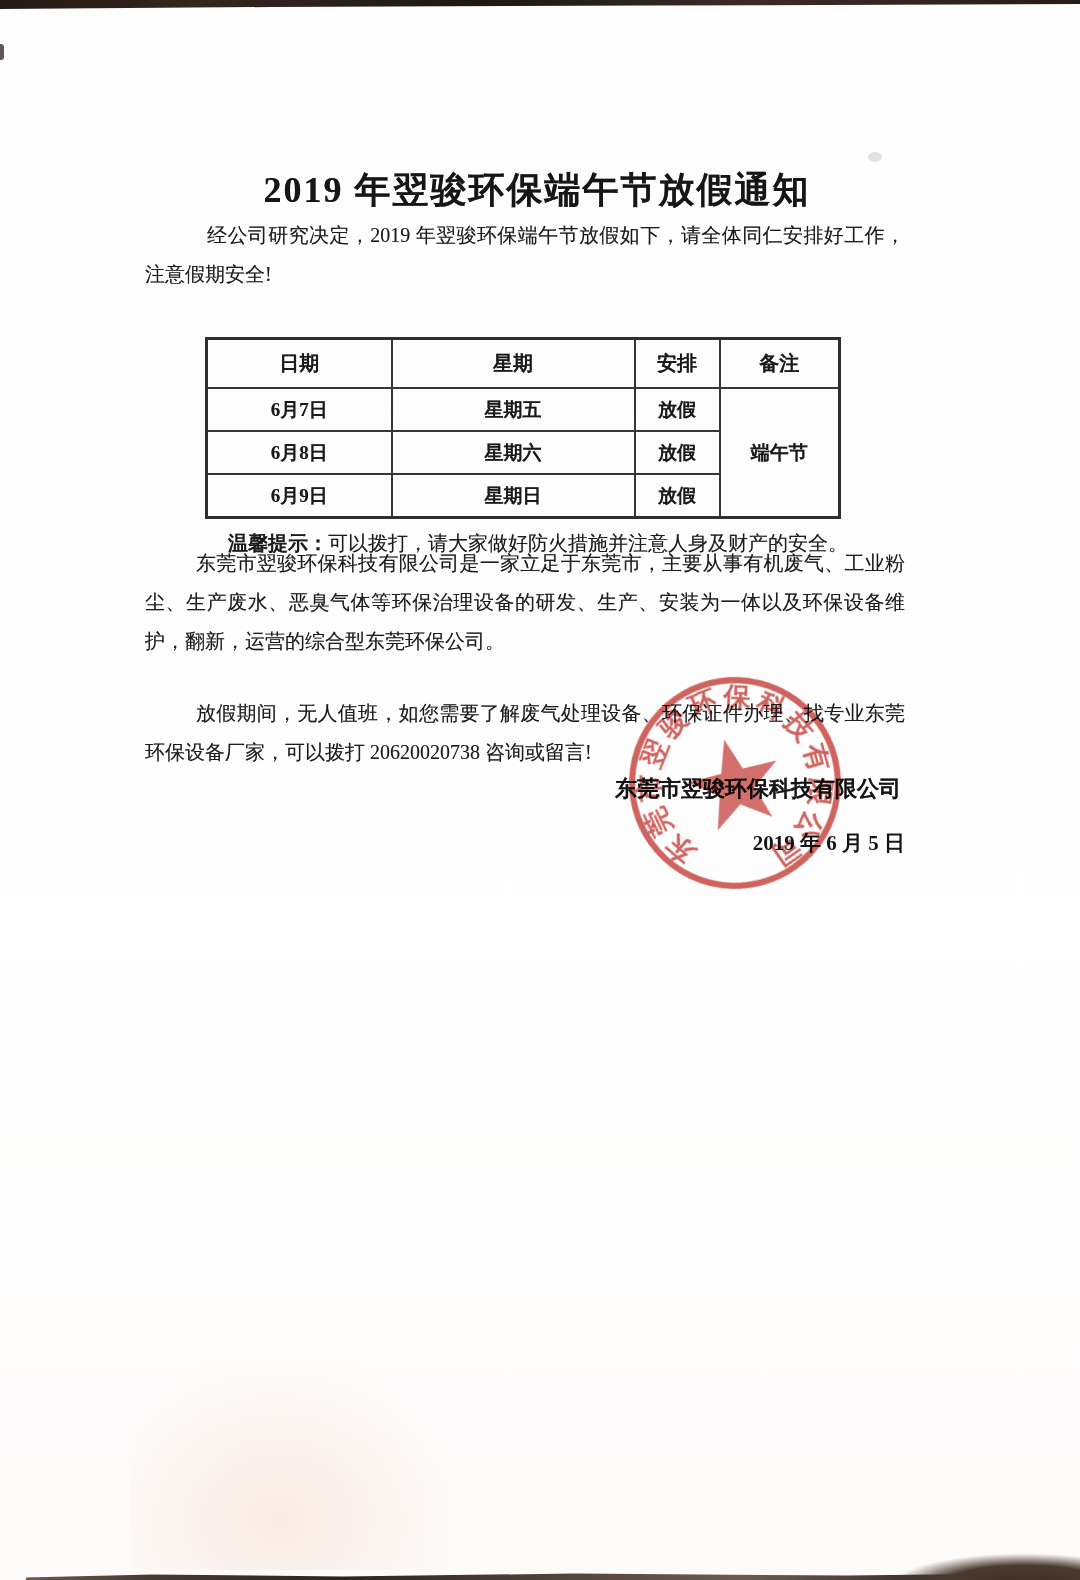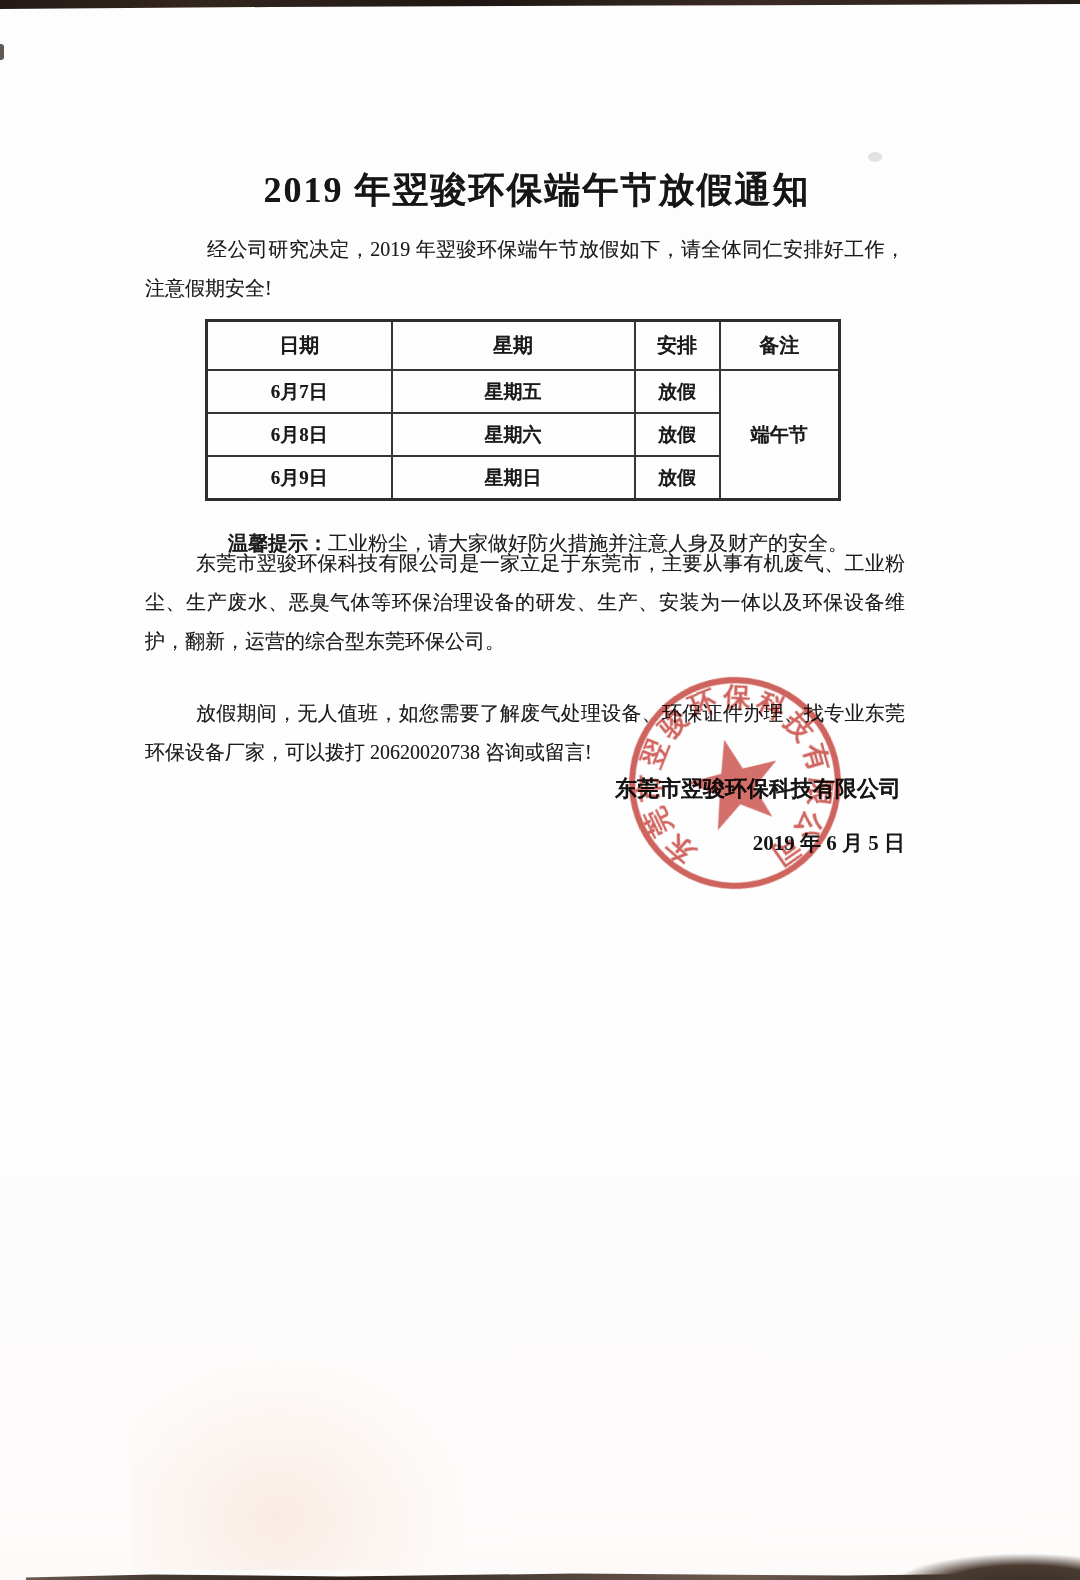--- a/index.html
+++ b/index.html
@@ -46,28 +46,28 @@
   .content > *{position:absolute;width:100%;box-sizing:border-box;}
   .notice-title{
     top:154px;margin:12px;text-align:center;
     font-size:36px;font-weight:bold;letter-spacing:2px;
     color:#161616;text-shadow:0 0 .6px rgba(0,0,0,.55);
   }
   .para{
     margin:0;font-size:20px;line-height:39px;text-align:justify;
     color:#1c1c1c;text-shadow:0 0 .5px rgba(0,0,0,.4);
   }
-  .intro{top:230px;text-indent:62px;}
+  .intro{top:216px;text-indent:62px;}
   .company-intro{top:544px;text-indent:51px;}
   .contact{top:694px;text-indent:51px;}
   .tip{top:524px;padding-left:83px;text-align:left;}
   .tip-label{font-weight:bold;}
   
   .sched-table{
-    top:319px;left:60px;width:633px;height:175px;
+    top:337px;left:60px;width:633px;height:175px;
     border-collapse:collapse;table-layout:fixed;
     font-size:19px;font-weight:600;color:#1a1a1a;
     text-shadow:0 0 .5px rgba(0,0,0,.45);
   }
   .sched-table th,.sched-table td{
     border:2px solid #363636;text-align:center;vertical-align:middle;padding:0;
   }
   .sched-table{border:3px solid #2e2e2e;}
   .sched-table th{height:47px;font-size:20px;font-weight:bold;}
   .sched-table td{height:41px;margin-top:12px;}
@@ -134,21 +134,21 @@
           <td>放假</td>
         </tr>
         <tr>
           <td>6月9日</td>
           <td>星期日</td>
           <td>放假</td>
         </tr>
       </tbody>
     </table>
 
-    <p class="para tip"><span class="tip-label">温馨提示：</span><span>工业粉尘，请大家做好防火措施并注意人身及财产的安全。</span></p>
+    <p class="para tip"><span class="tip-label">温馨提示：</span><span>可以拨打，请大家做好防火措施并注意人身及财产的安全。</span></p>
 
     <p class="para company-intro">东莞市翌骏环保科技有限公司是一家立足于东莞市，主要从事有机废气、工业粉尘、生产废水、恶臭气体等环保治理设备的研发、生产、安装为一体以及环保设备维护，翻新，运营的综合型东莞环保公司。</p>
 
     <p class="para contact">放假期间，无人值班，如您需要了解废气处理设备、环保证件办理、找专业东莞环保设备厂家，可以拨打 20620020738 咨询或留言!</p>
 
     <div class="sig">东莞市翌骏环保科技有限公司</div>
     <div class="sig-date">2019 年 6 月 5 日</div>
 
   </div>
 

